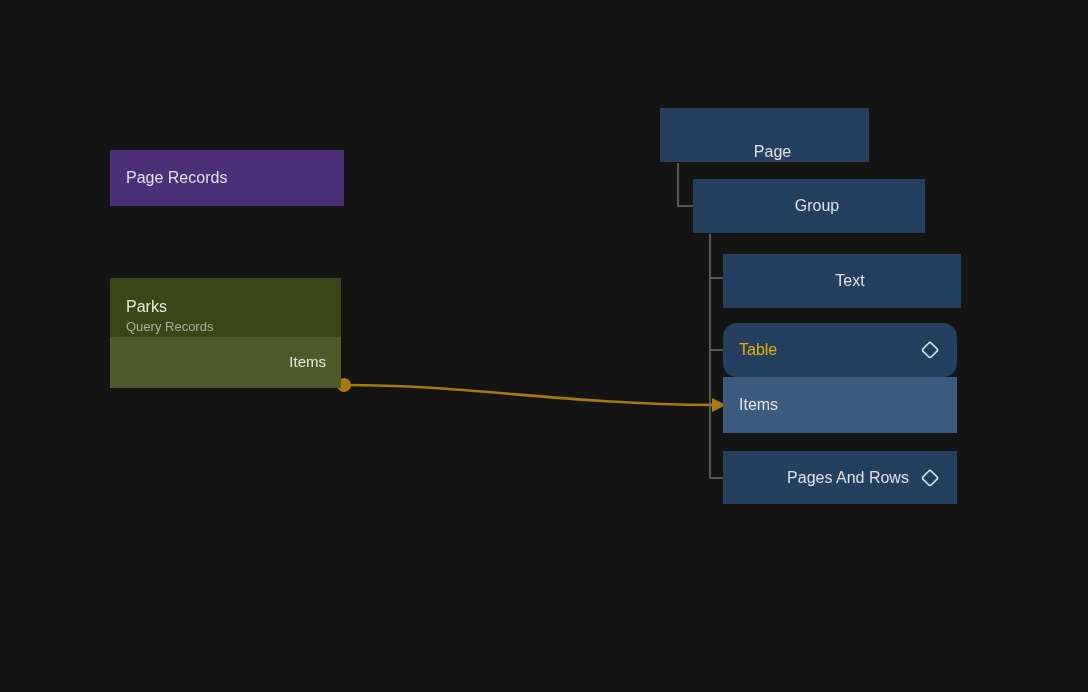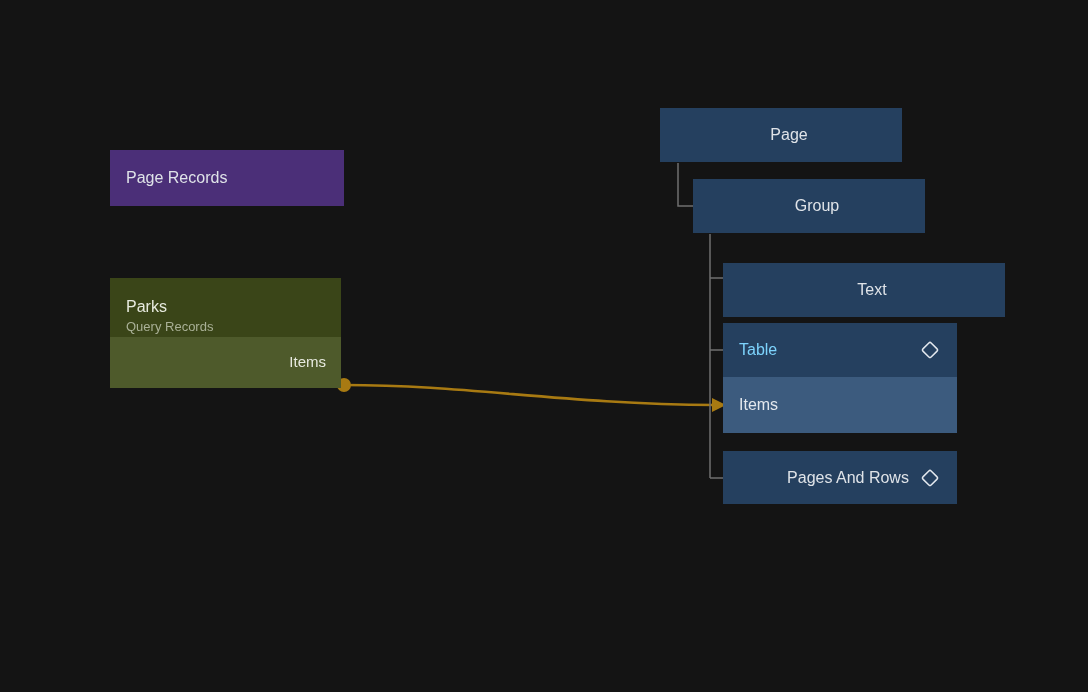--- a/index.html
+++ b/index.html
@@ -104,22 +104,23 @@
     flex-direction: column;
   }
   .stack-head {
     background: #25405f;
     height: 54px;
     box-sizing: border-box;
     display: flex;
     align-items: center;
     padding-left: 16px;
     position: relative;
-    color: #7dd3fc;
-    font-size: 16px;
+    color: #eab308;
+    font-size: 16px;
+    border-radius: 14px;
   }
   .stack-port {
     background: #3c5b7e;
     height: 56px;
     box-sizing: border-box;
     display: flex;
     align-items: center;
     padding-left: 16px;
     color: #e3e8ee;
     font-size: 16px;
@@ -163,29 +164,29 @@
   <div class="node node-green" style="left:110px; top:278px; width:231px; height:132px;">
     <div class="green-head">
       <div class="green-title">Parks</div>
       <div class="green-sub">Query Records</div>
     </div>
     <div class="green-port">
       <span>Items</span>
     </div>
   </div>
 
-  <div class="node node-blue" style="left:660px; top:108px; width:242px; height:54px;">
+  <div class="node node-blue" style="left:660px; top:108px; width:209px; height:54px;align-items:flex-end;">
     <span class="node-label">Page</span>
   </div>
 
   <div class="node node-blue" style="left:693px; top:179px; width:232px; height:54px;">
     <span class="node-label">Group</span>
   </div>
 
-  <div class="node node-blue" style="left:723px; top:263px; width:282px; height:54px;">
+  <div class="node node-blue" style="left:723px; top:254px; width:238px; height:54px;">
     <span class="node-label">Text</span>
   </div>
 
   <div class="node-stack" style="left:723px; top:323px; width:234px; height:110px;">
     <div class="stack-head">
       <span class="node-label">Table</span>
       <svg class="node-diamond" viewBox="0 0 20 20">
         <rect x="4.2" y="4.2" width="11.6" height="11.6" rx="1.6" ry="1.6" transform="rotate(45 10 10)" fill="none" stroke="#e3e8ee" stroke-width="1.5"></rect>
       </svg>
     </div>

